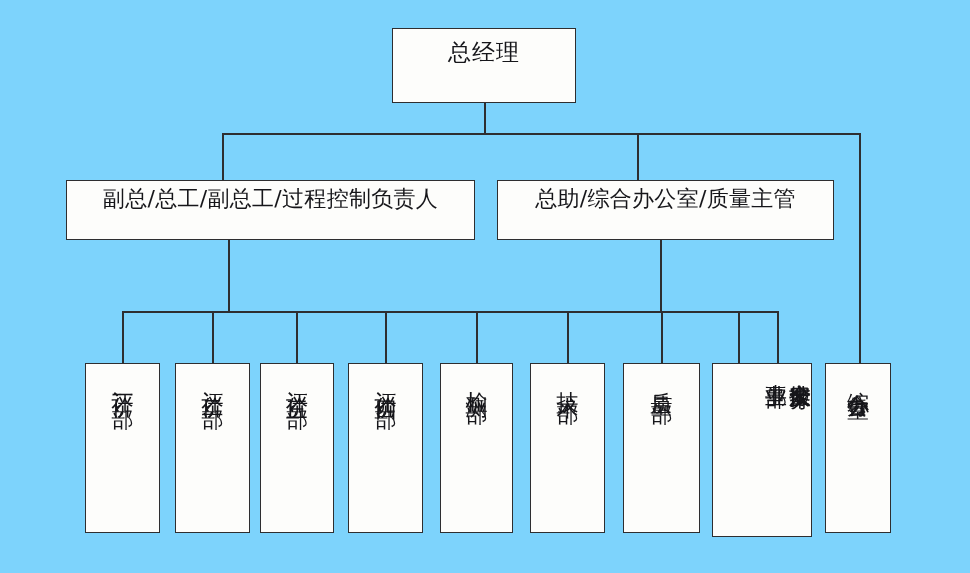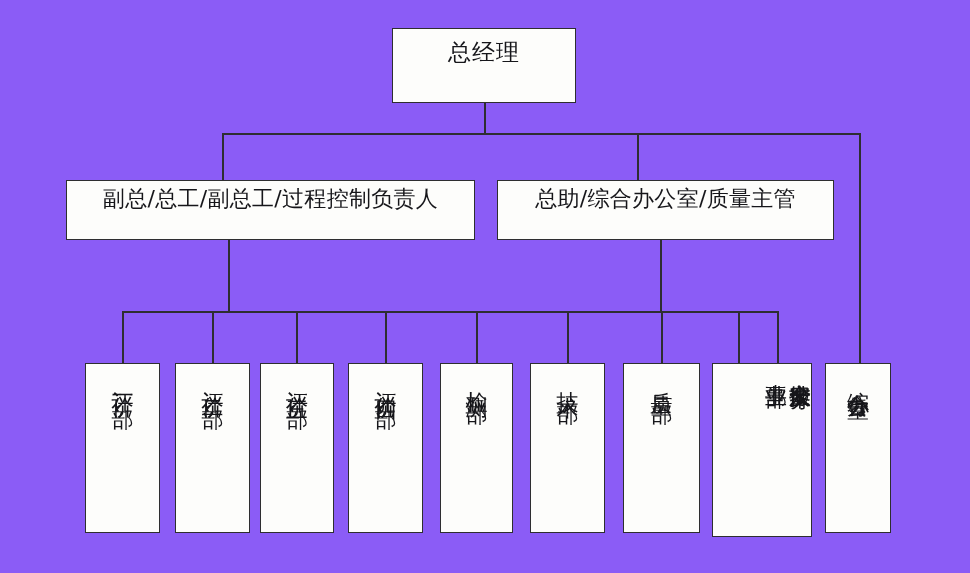--- a/index.html
+++ b/index.html
@@ -4,21 +4,21 @@
 <style>
   html, body {
     margin: 0;
     padding: 0;
     background: #ffffff;
   }
   #chart-root {
     position: relative;
     width: 970px;
     height: 573px;
-    background: #8b5cf6;
+    background: #7dd3fc;
     font-family: "DejaVu Sans", "Liberation Sans", sans-serif;
     overflow: hidden;
   }
 
   
   .node {
     position: absolute;
     box-sizing: border-box;
     border: 1.6px solid #2e2e30;
     background: #fdfdfb;

